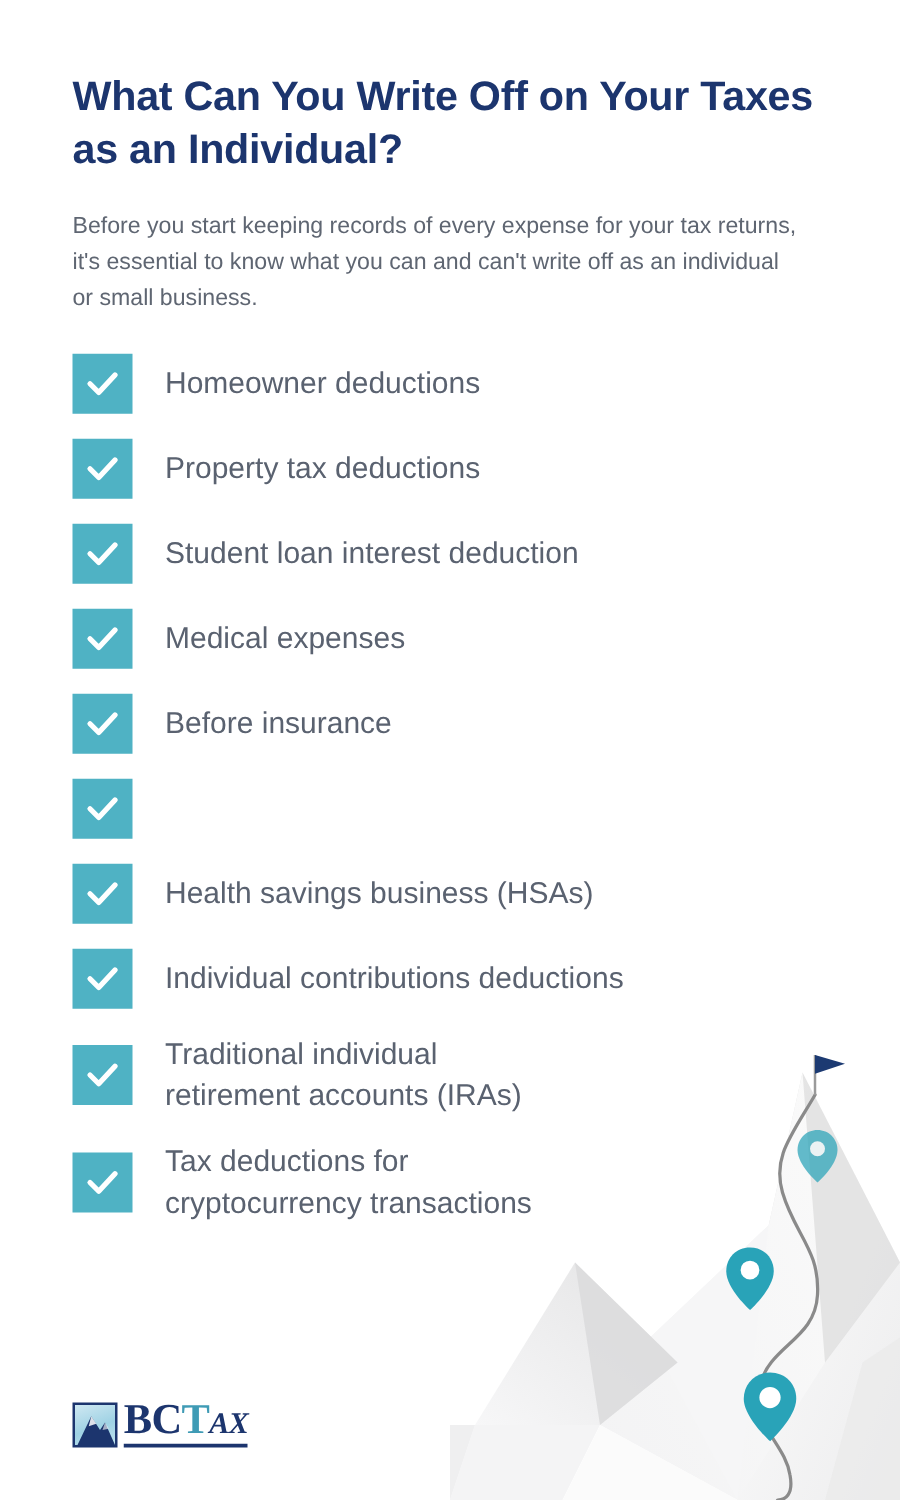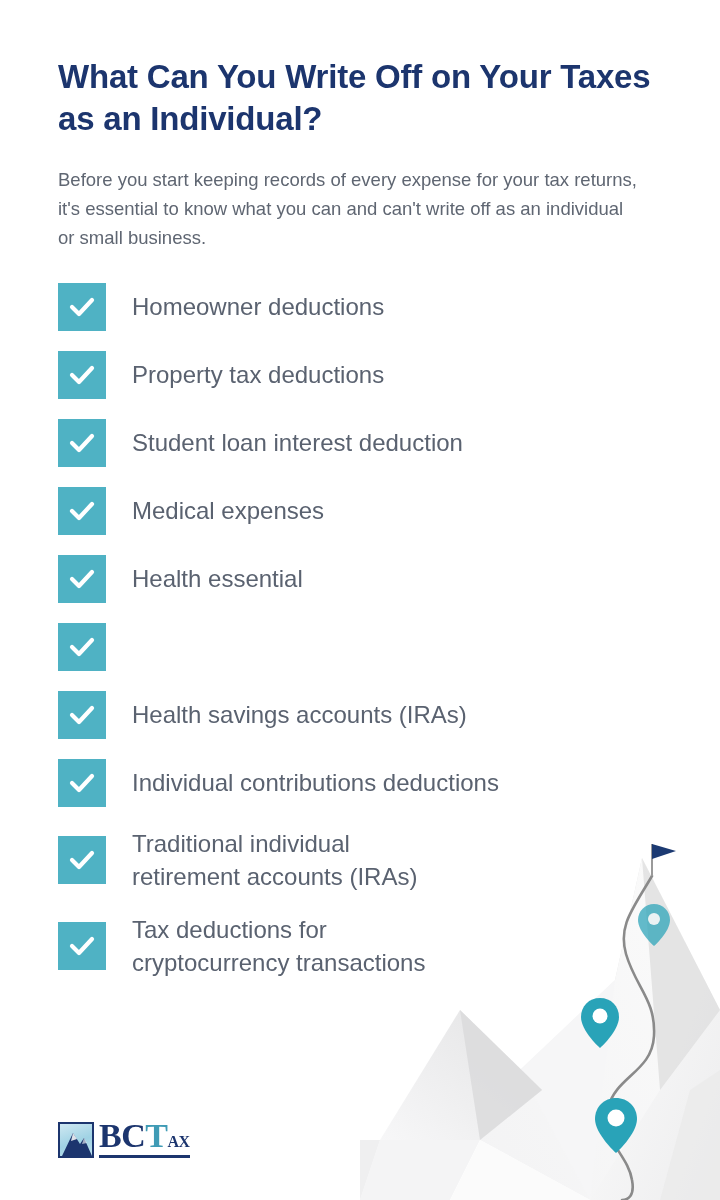--- a/index.html
+++ b/index.html
@@ -125,21 +125,21 @@
   .logo-text {
     font-family: "Liberation Serif", serif;
     font-weight: bold;
     font-size: 34px;
     line-height: 1;
     color: #1c356e;
     letter-spacing: -0.5px;
     display: block;
   }
   .logo-text .lt-t { color: #3f9bb5; }
-  .logo-text .lt-ax { font-size: 16px; }
+  .logo-text .lt-ax { font-size: 24px; font-style: italic; }
   .logo-underline {
     height: 3px;
     background: #1c356e;
     margin-top: 2px;
     width: 100%;
   }
 </style>
 </head>
 <body>
 
@@ -234,36 +234,36 @@
           </svg>
         </span>
         <span class="check-label">Medical expenses</span>
       </li>
       <li class="check-item">
         <span class="checkbox">
           <svg width="30" height="30" viewBox="0 0 30 30">
             <polyline points="5,15 12,22 25,8" fill="none" stroke="#ffffff" stroke-width="4.2" stroke-linecap="round" stroke-linejoin="round"></polyline>
           </svg>
         </span>
-        <span class="check-label">Health essential</span>
-      </li>
-      <li class="check-item">
-        <span class="checkbox">
-          <svg width="30" height="30" viewBox="0 0 30 30">
-            <polyline points="5,15 12,22 25,8" fill="none" stroke="#ffffff" stroke-width="4.2" stroke-linecap="round" stroke-linejoin="round"></polyline>
-          </svg>
-        </span>
-      </li>
-      <li class="check-item">
-        <span class="checkbox">
-          <svg width="30" height="30" viewBox="0 0 30 30">
-            <polyline points="5,15 12,22 25,8" fill="none" stroke="#ffffff" stroke-width="4.2" stroke-linecap="round" stroke-linejoin="round"></polyline>
-          </svg>
-        </span>
-        <span class="check-label">Health savings accounts (IRAs)</span>
+        <span class="check-label">Before insurance</span>
+      </li>
+      <li class="check-item">
+        <span class="checkbox">
+          <svg width="30" height="30" viewBox="0 0 30 30">
+            <polyline points="5,15 12,22 25,8" fill="none" stroke="#ffffff" stroke-width="4.2" stroke-linecap="round" stroke-linejoin="round"></polyline>
+          </svg>
+        </span>
+      </li>
+      <li class="check-item">
+        <span class="checkbox">
+          <svg width="30" height="30" viewBox="0 0 30 30">
+            <polyline points="5,15 12,22 25,8" fill="none" stroke="#ffffff" stroke-width="4.2" stroke-linecap="round" stroke-linejoin="round"></polyline>
+          </svg>
+        </span>
+        <span class="check-label">Health savings business (HSAs)</span>
       </li>
       <li class="check-item">
         <span class="checkbox">
           <svg width="30" height="30" viewBox="0 0 30 30">
             <polyline points="5,15 12,22 25,8" fill="none" stroke="#ffffff" stroke-width="4.2" stroke-linecap="round" stroke-linejoin="round"></polyline>
           </svg>
         </span>
         <span class="check-label">Individual contributions deductions</span>
       </li>
       <li class="check-item">

